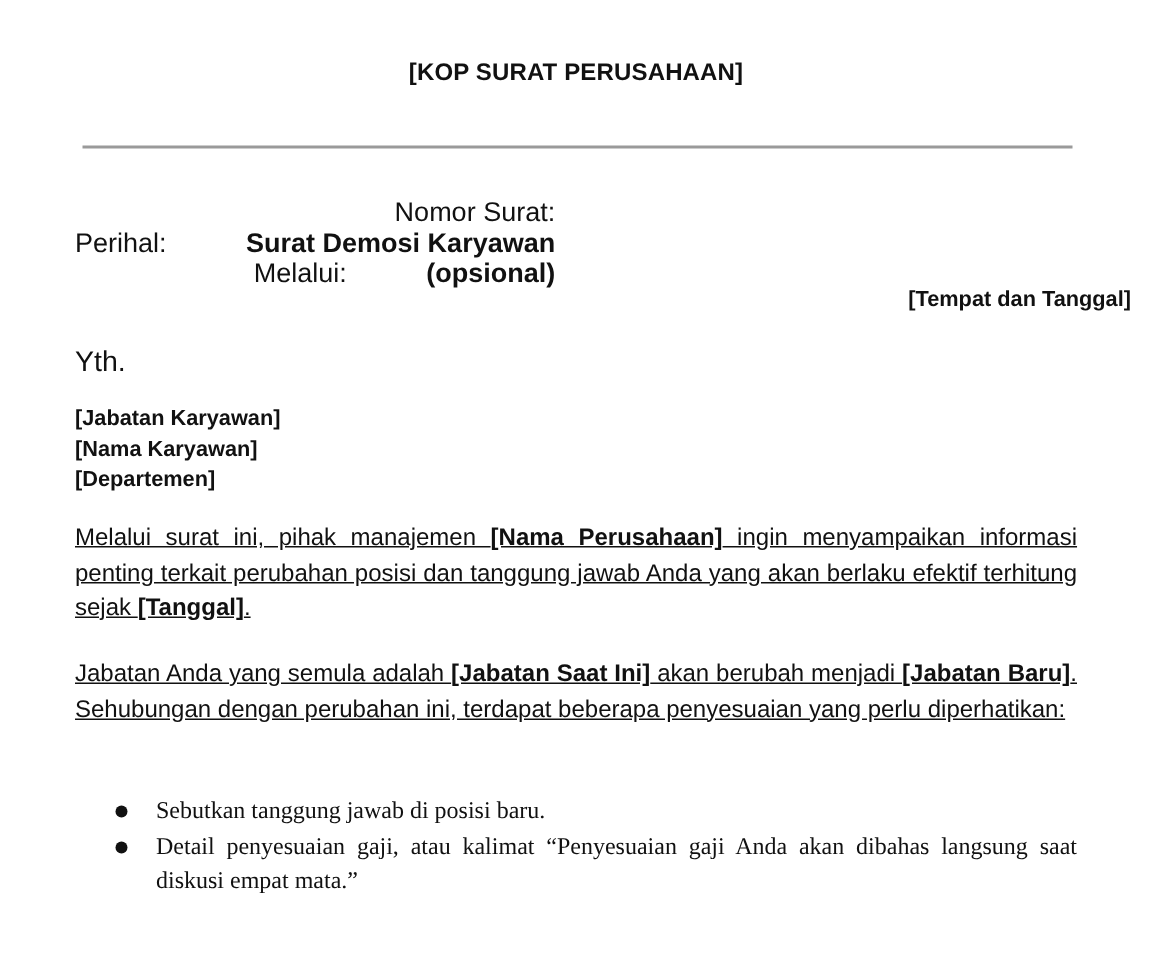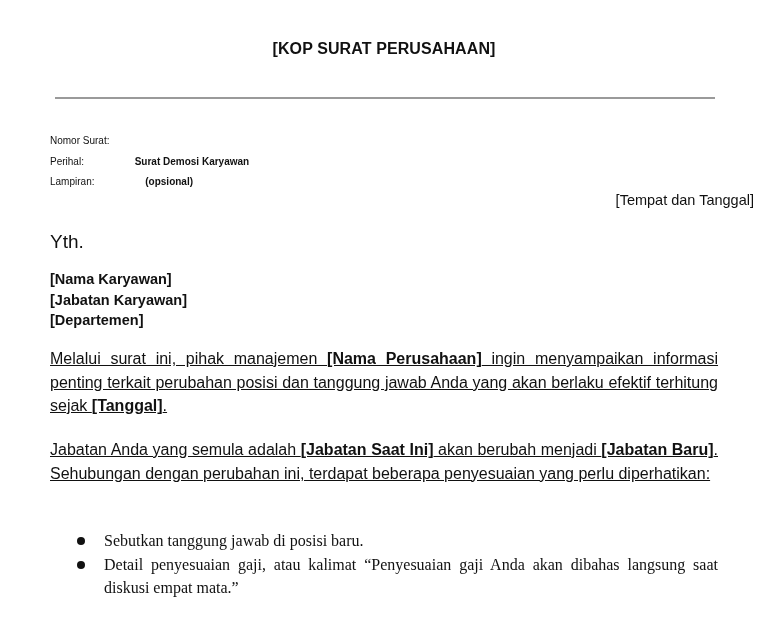--- a/index.html
+++ b/index.html
@@ -35,30 +35,31 @@
     top: 97px;
     left: 55px;
     width: 660px;
     height: 0;
     border-top: 2px solid #9a9a9a;
   }
   .meta {
     position: absolute;
     left: 50px;
     top: 131px;
-    font-size: 10px;
+    font-size: 18px;
     line-height: 20.5px;
+    text-align: right;
   }
   .meta b { font-weight: bold; margin-left: 48px; }
   .place-date {
     position: absolute;
     right: 50px;
     top: 192px;
     font-size: 14.5px;
-    font-weight: normal;
+    font-weight: bold;
     text-align: right;
   }
   .yth {
     position: absolute;
     left: 50px;
     top: 231px;
     font-size: 19px;
   }
   .recipient {
     position: absolute;
@@ -118,31 +119,31 @@
   <div class="rule"></div>
 
   <div class="meta">
     <div>
       <span>Nomor Surat:</span><span></span>
     </div>
     <div>
       <span>Perihal: </span><b>Surat Demosi Karyawan</b>
     </div>
     <div>
-      <span>Lampiran: </span><b>(opsional)</b>
+      <span>Melalui: </span><b>(opsional)</b>
     </div>
   </div>
 
   <div class="place-date">[Tempat dan Tanggal]</div>
 
   <div class="yth">Yth.</div>
 
   <div class="recipient">
+    <div>[Jabatan Karyawan]</div>
     <div>[Nama Karyawan]</div>
-    <div>[Jabatan Karyawan]</div>
     <div>[Departemen]</div>
   </div>
 
   <p class="para p1"><span>Melalui surat ini, pihak manajemen </span><b>[Nama Perusahaan]</b><span> ingin menyampaikan informasi penting terkait perubahan posisi dan tanggung jawab Anda yang akan berlaku efektif terhitung sejak </span><b>[Tanggal]</b><span>.</span></p>
 
   <p class="para p2"><span>Jabatan Anda yang semula adalah </span><b>[Jabatan Saat Ini]</b><span> akan berubah menjadi </span><b>[Jabatan Baru]</b><span>. Sehubungan dengan perubahan ini, terdapat beberapa penyesuaian yang perlu diperhatikan:</span></p>
 
   <ul class="bullets">
     <li><span class="dot"></span><span>Sebutkan tanggung jawab di posisi baru.</span></li>
     <li><span class="dot"></span><span>Detail penyesuaian gaji, atau kalimat “Penyesuaian gaji Anda akan dibahas langsung saat diskusi empat mata.”</span></li>

